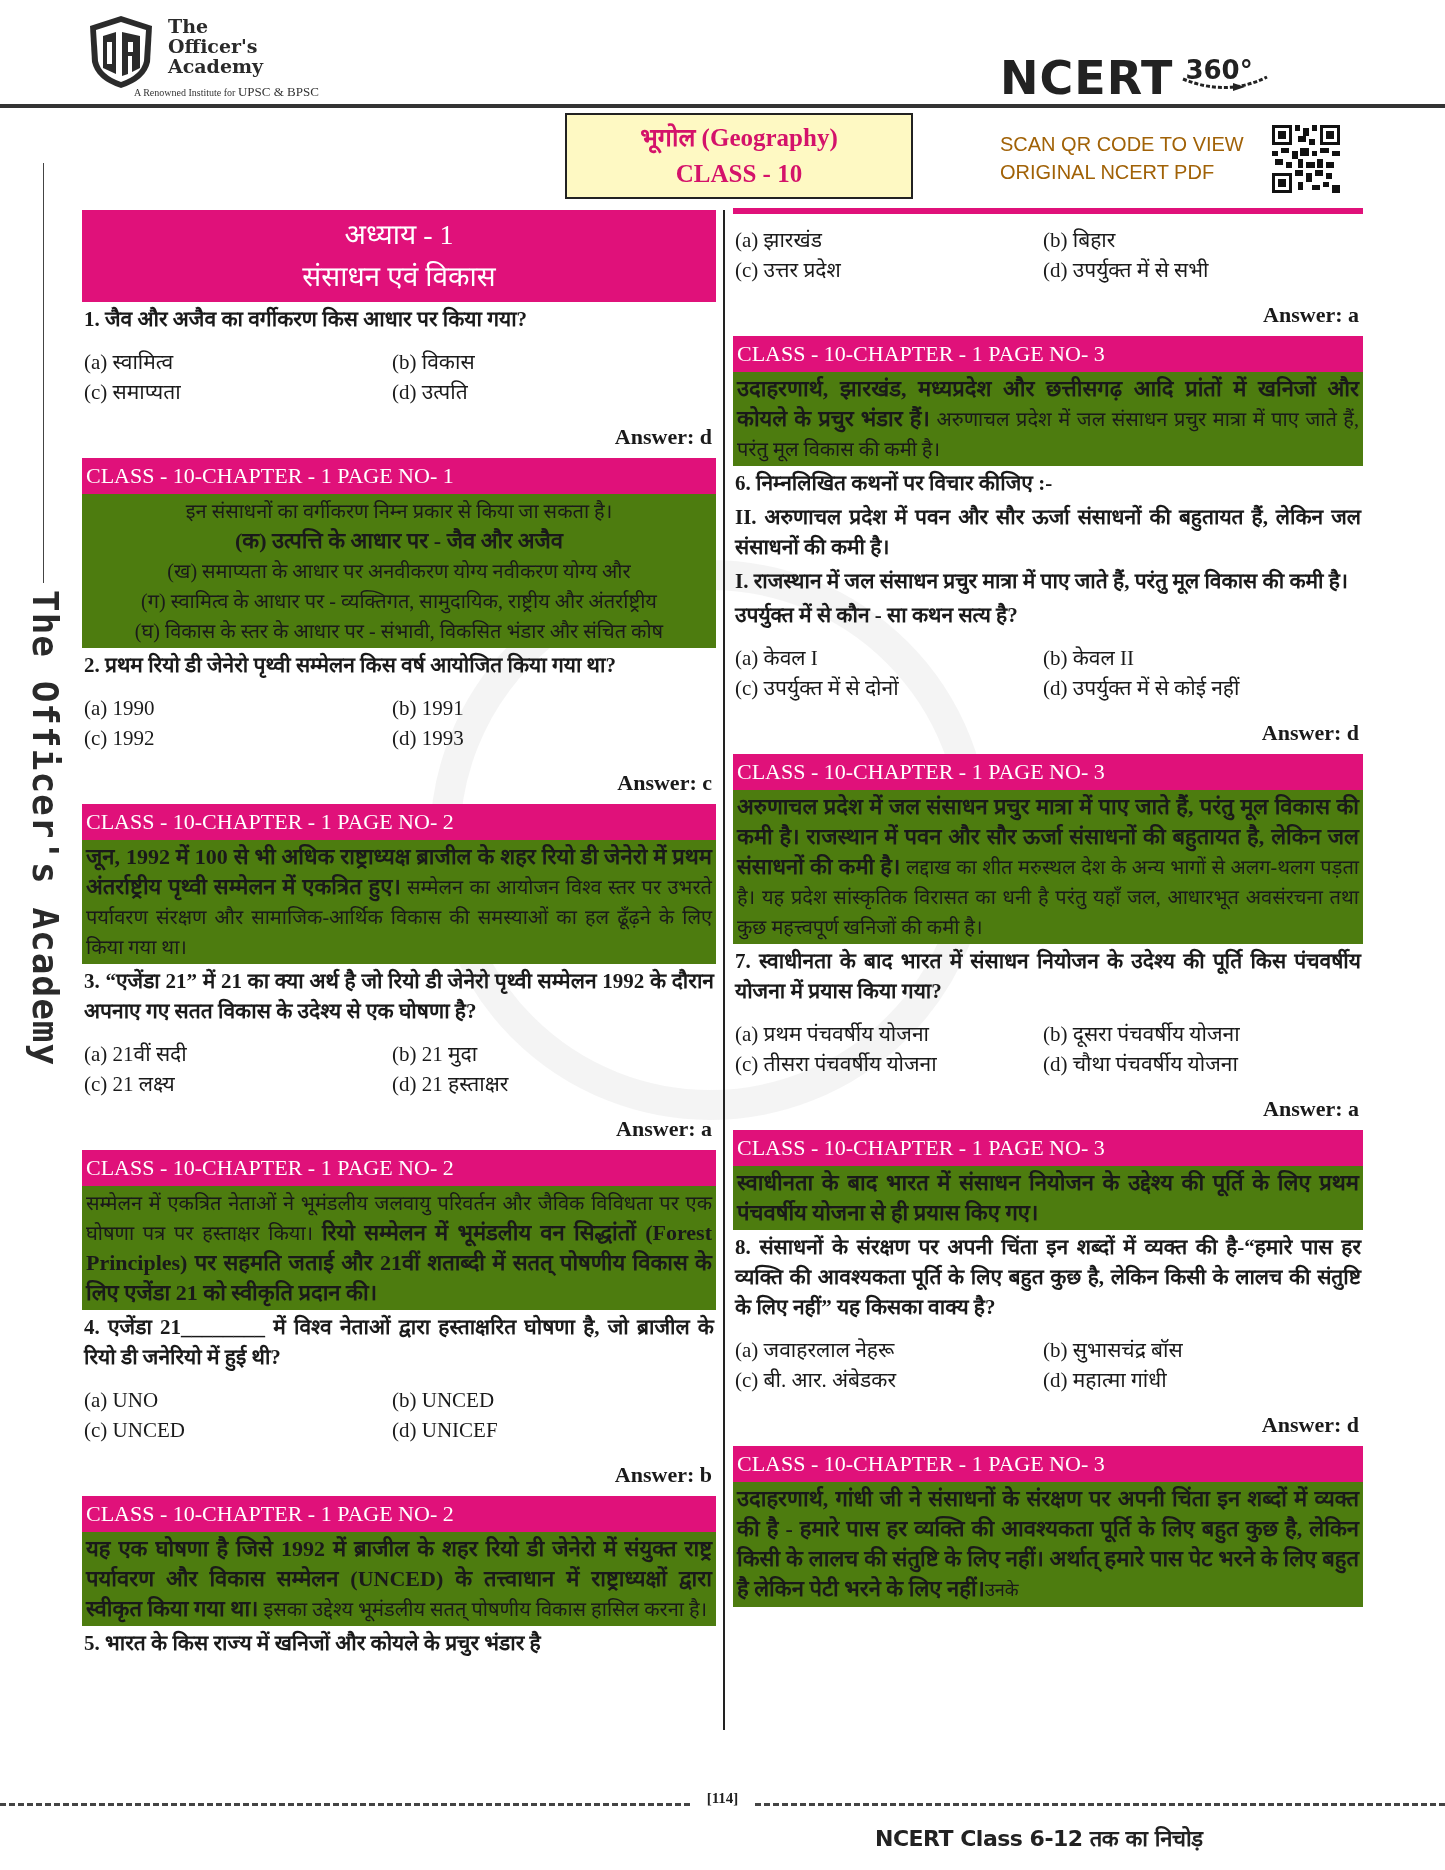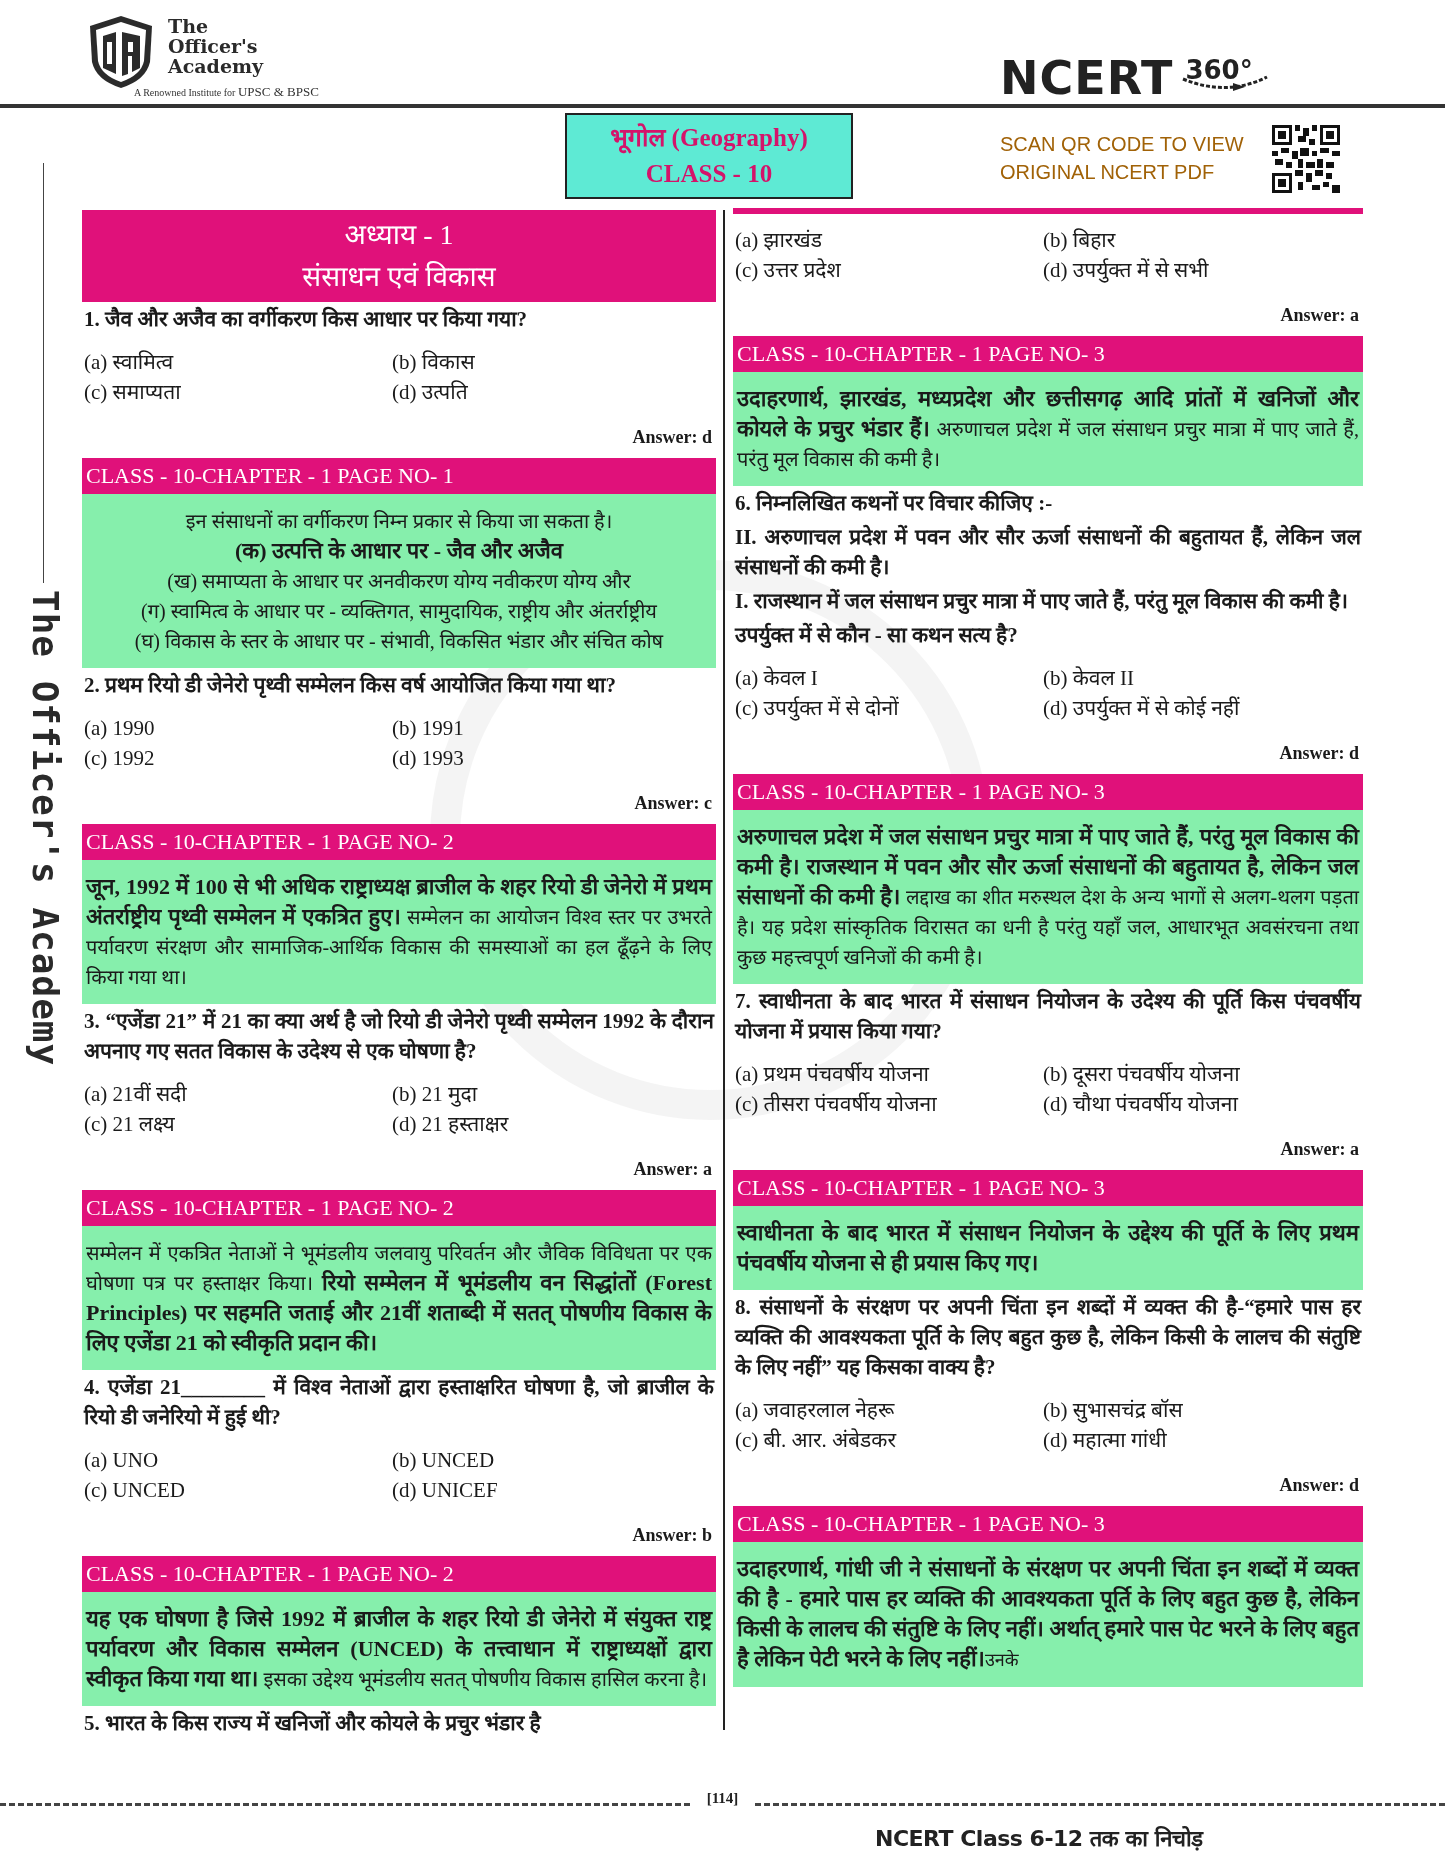--- a/index.html
+++ b/index.html
@@ -13,21 +13,21 @@
   .logo-tag { position: absolute; left: 48px; top: 72px; font-size: 10px; color: #333; white-space: nowrap; font-family: "Liberation Serif", serif; }
   .logo-tag b { font-size: 13px; font-weight: normal; }
 
   .ncert-logo { position: absolute; left: 1000px; top: 50px; height: 56px; display: flex; align-items: center; }
   .ncert-word { font-family: "DejaVu Sans", sans-serif; font-weight: bold; font-size: 46px; letter-spacing: 1px; color: #222; line-height: 1; }
   .ncert-360 { position: relative; margin-left: 12px; font-family: "DejaVu Sans", sans-serif; font-weight: bold; font-size: 26px; color: #222; top: -8px; }
   .ncert-360 svg { position: absolute; left: -8px; top: 14px; }
 
   .top-rule { position: absolute; left: 0; top: 104px; width: 1445px; height: 4px; background: #333; }
 
-  .subject-box { position: absolute; left: 565px; top: 113px; width: 288px; height: 86px; background: #5eead4; border: 2px solid #222; text-align: center; color: #d4136a; font-weight: bold; font-size: 25px; line-height: 36px; padding-top: 5px; }
+  .subject-box { position: absolute; left: 565px; top: 113px; width: 348px; height: 86px; background: #fef9c3; border: 2px solid #222; text-align: center; color: #d4136a; font-weight: bold; font-size: 25px; line-height: 36px; padding-top: 5px; }
 
   .qr-text { position: absolute; left: 1000px; top: 130px; color: #a16207; font-family: "Liberation Sans", sans-serif; font-size: 20px; line-height: 28px; }
   .qr-code { position: absolute; left: 1270px; top: 125px; width: 72px; height: 68px; }
 
   
   .side-line { position: absolute; left: 43px; top: 163px; width: 1px; height: 420px; background: #444; }
   .side-text { position: absolute; left: 20px; top: 590px; width: 50px; height: 560px; }
   .side-text span { position: absolute; left: 50%; top: 0; transform-origin: 0 0; transform: rotate(90deg) translate(0, -50%); white-space: nowrap; font-family: "DejaVu Sans Mono", monospace; font-weight: bold; font-size: 36px; color: #2a2a2a; letter-spacing: 1px; }
 
   
@@ -35,24 +35,24 @@
   .col-left { left: 82px; width: 634px; }
   .col-right { left: 733px; width: 630px; }
   .col-divider { position: absolute; left: 723px; top: 210px; width: 2px; height: 1520px; background: #222; }
   .top-pink-rule { position: absolute; left: 733px; top: 208px; width: 630px; height: 6px; background: #e0117a; }
 
   .chapter-box { background: #e0117a; color: #fff; text-align: center; font-size: 28px; line-height: 42px; padding: 4px 0 2px; height: 92px; }
 
   .q { font-weight: bold; font-size: 21px; line-height: 30px; padding: 2px 2px; }
   .q.justify { text-align: justify; }
   .opts { display: grid; grid-template-columns: 308px 1fr; font-size: 21px; line-height: 30px; padding: 11px 2px; }
-  .ans { text-align: right; font-weight: bold; font-size: 18px; line-height: 30px; padding: 4px 4px 6px; }
+  .ans { text-align: right; font-weight: bold; font-size: 22px; line-height: 30px; padding: 4px 4px 6px; }
 
   .src-head { background: #e0117a; color: #fff; font-size: 22px; line-height: 32px; padding: 2px 4px; }
-  .src-body { background: #86efac; font-size: 20px; line-height: 30px; padding: 12px 4px; text-align: justify; }
+  .src-body { background: #4d7c0f; font-size: 20px; line-height: 30px; padding: 2px 4px; text-align: justify; }
   .src-body .b { font-weight: bold; font-size: 22px; }
   .src-body .big { font-size: 22px; font-weight: bold; }
 
   
   .watermark { position: absolute; left: 430px; top: 560px; width: 560px; height: 560px; border-radius: 50%; border: 30px solid rgba(170,170,170,0.13); pointer-events: none; }
 
   
   .footer-dash { position: absolute; top: 1803px; height: 3px; border-top: 3px dashed #444; }
   .footer-dash.l { left: 0; width: 690px; }
   .footer-dash.r { left: 755px; width: 690px; }

